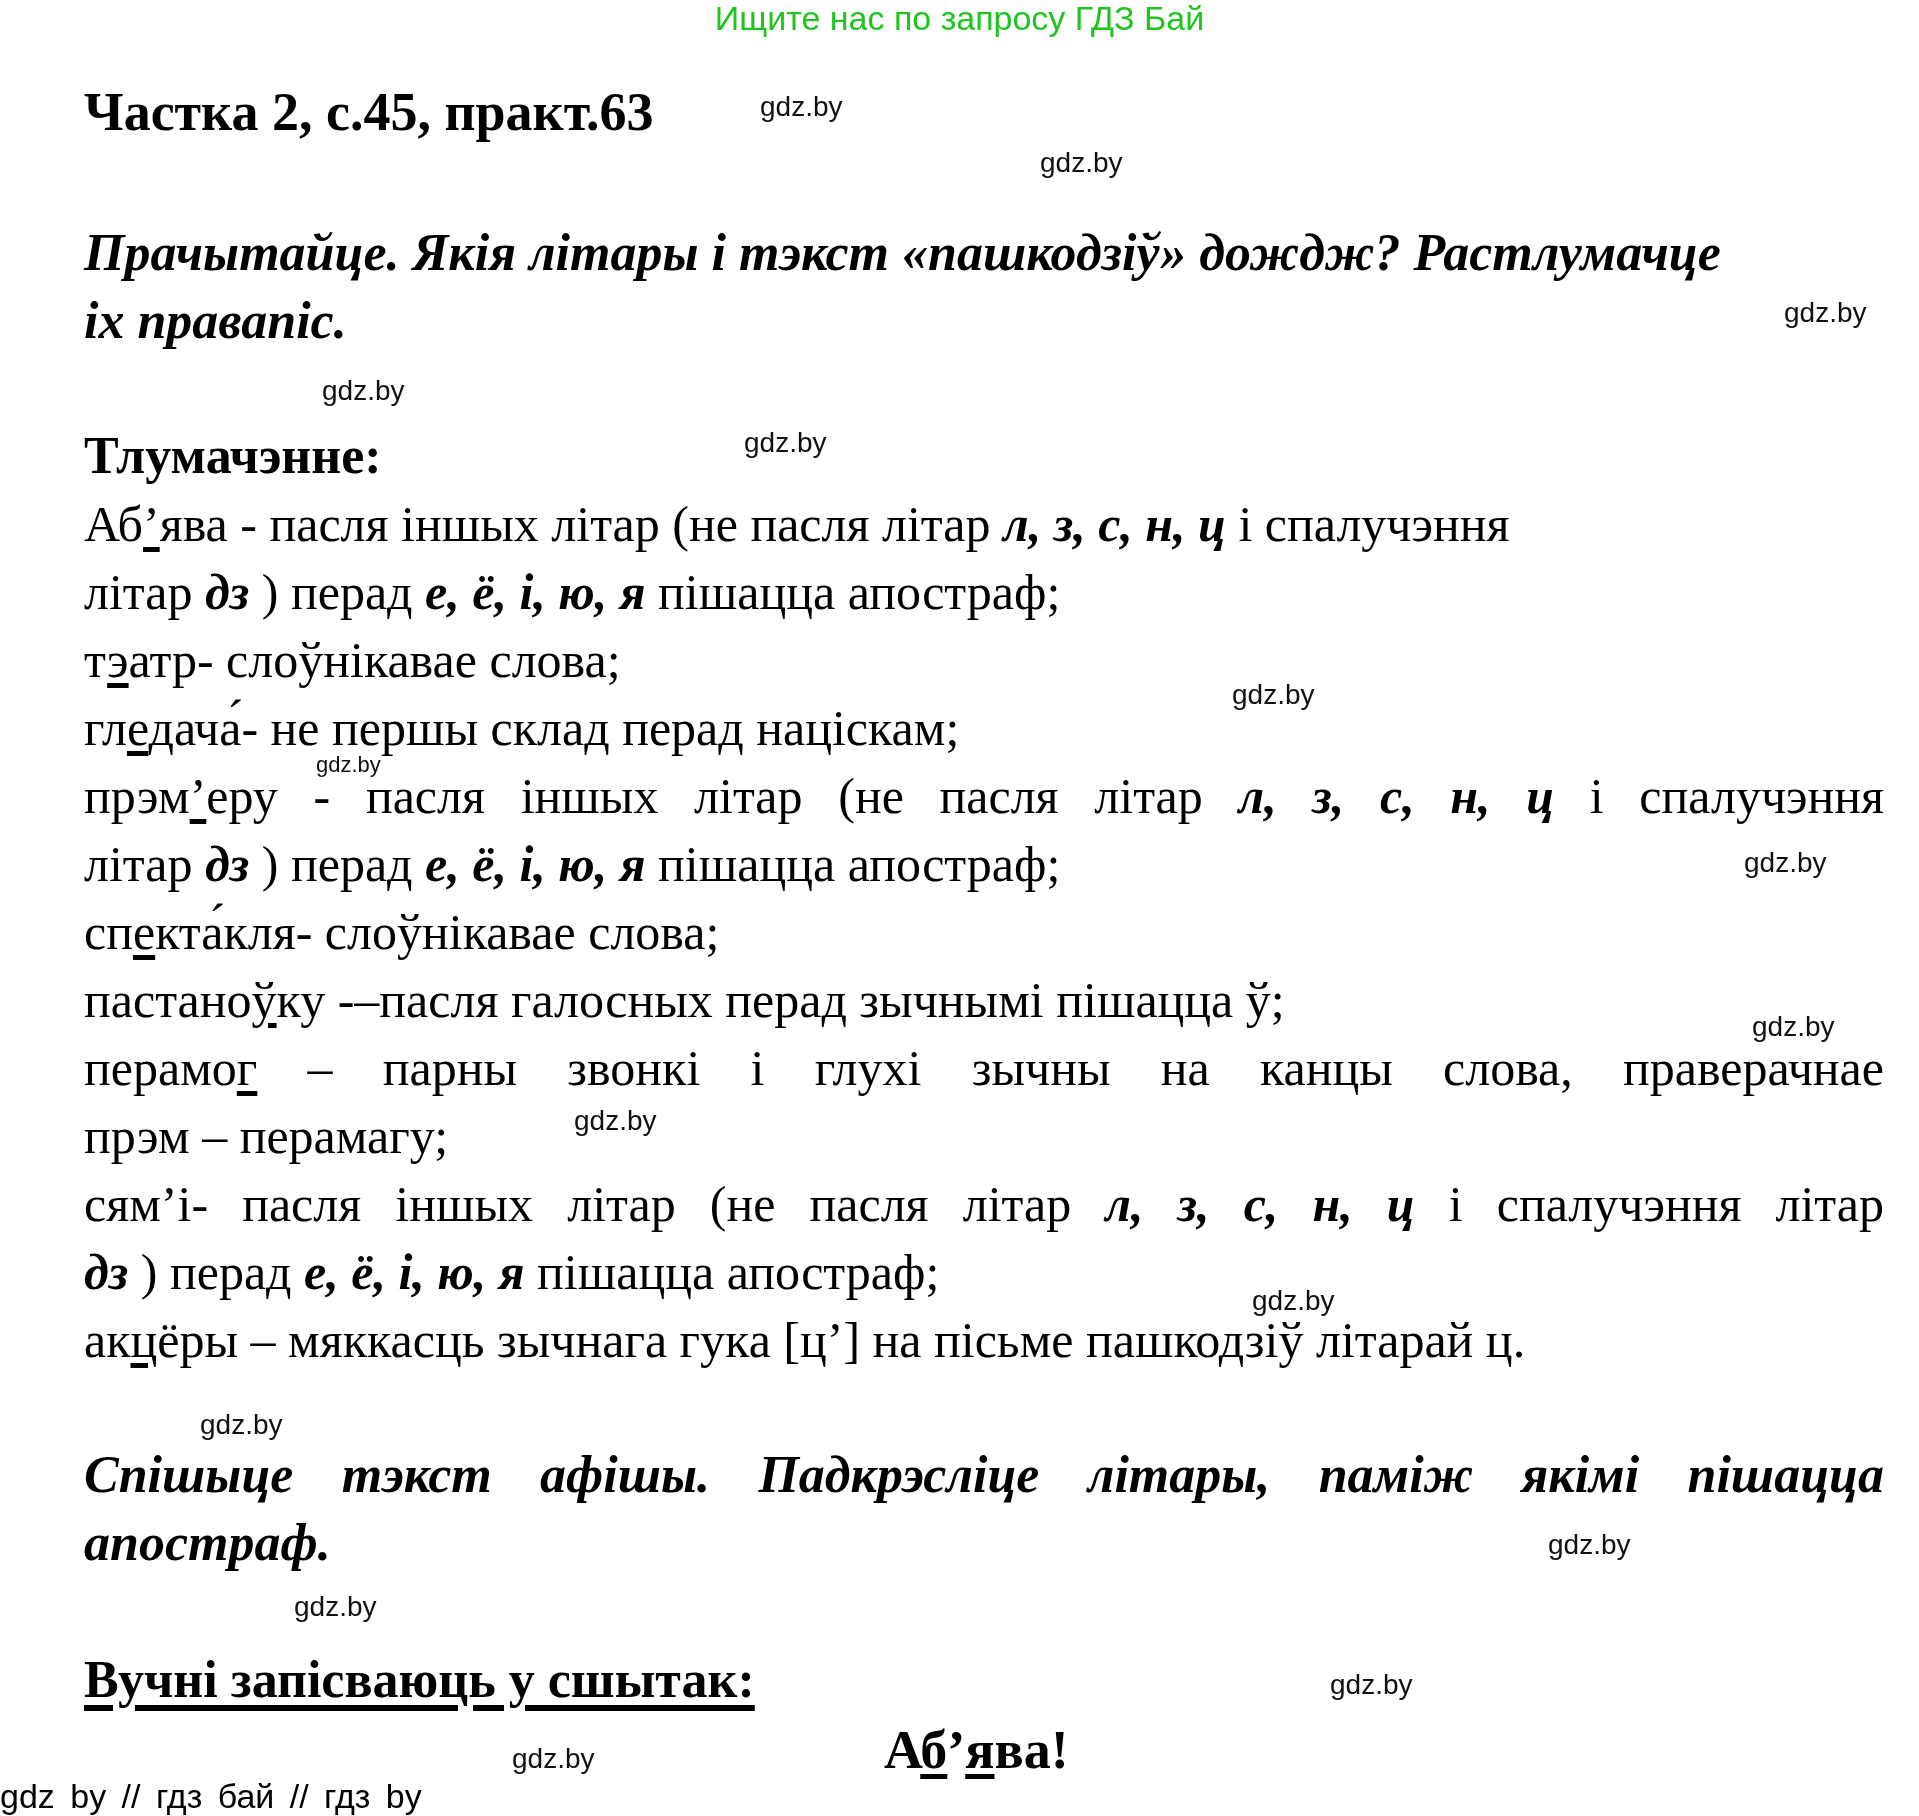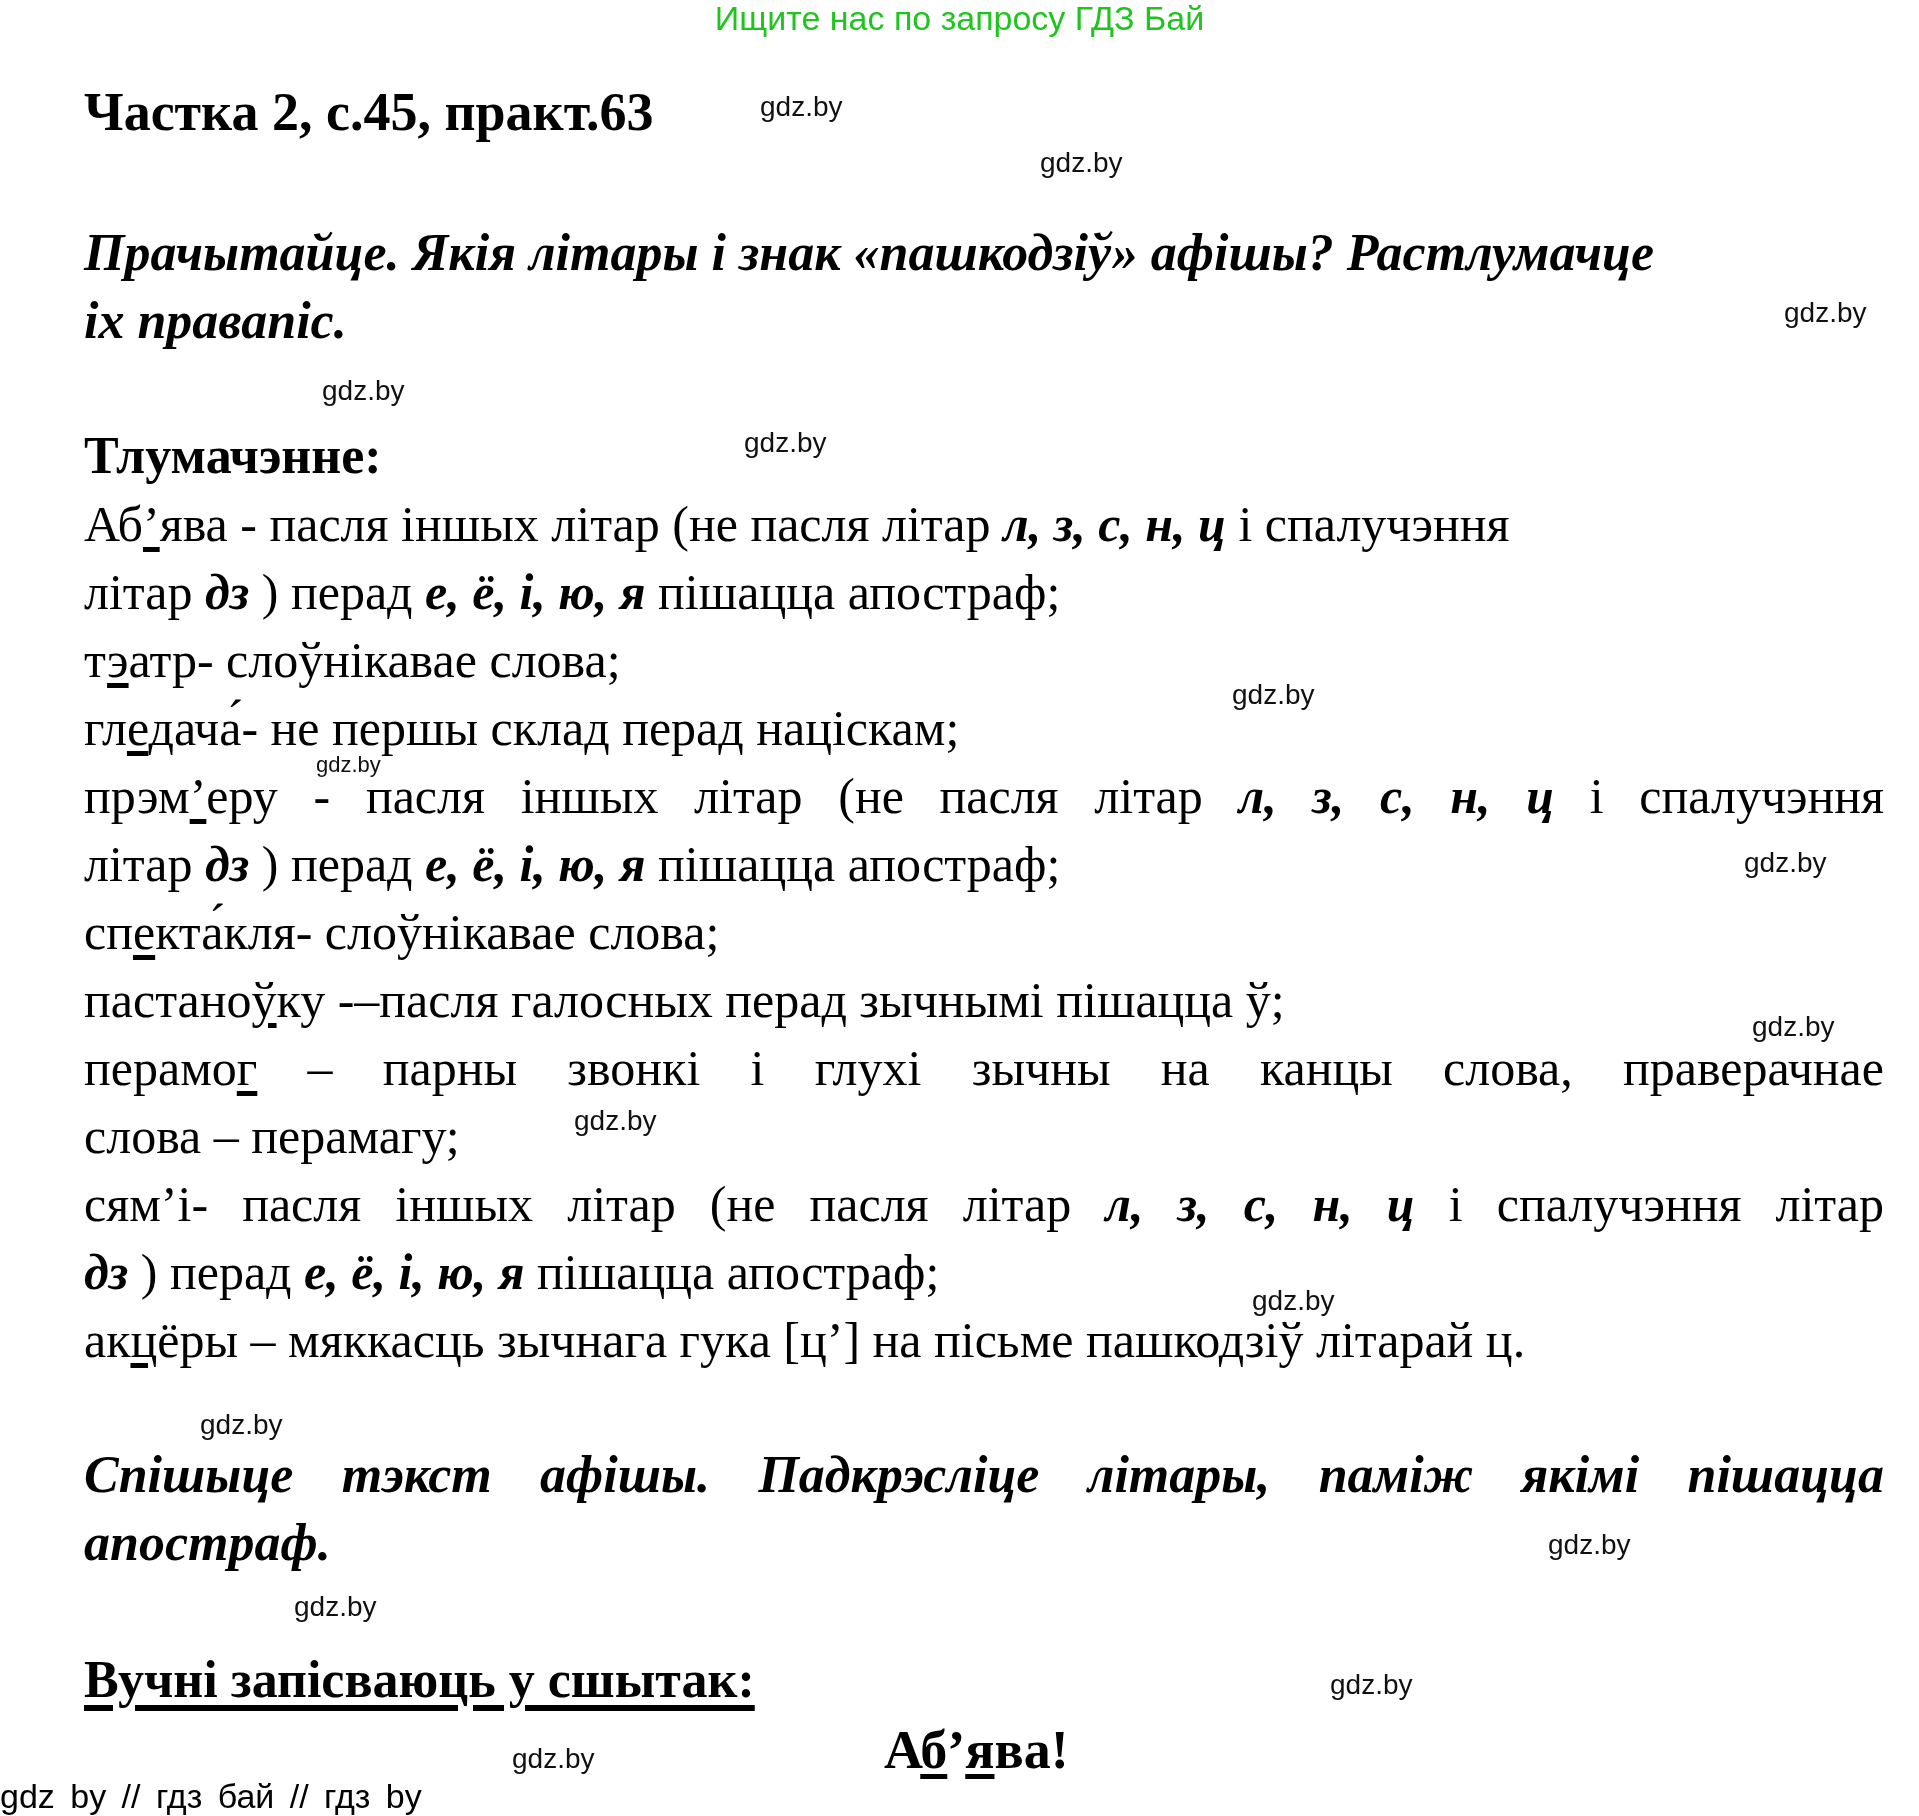--- a/index.html
+++ b/index.html
@@ -22,21 +22,21 @@
   .footer { left: 0; width: 1919px; top: 1778px; 
             font-family: "Liberation Sans", sans-serif; font-size: 34px; color: #000000; line-height: 36px; word-spacing: 6px; }
 </style>
 </head>
 <body>
 
 <div class="abs top-banner">Ищите нас по запросу ГДЗ Бай</div>
 
 <div class="abs title">Частка 2, с.45, практ.63</div>
 
-<div class="abs task" style="top:220px;">Прачытайце. Якія літары і знак «пашкодзіў» афішы? Растлумачце</div>
+<div class="abs task" style="top:220px;">Прачытайце. Якія літары і тэкст «пашкодзіў» дождж? Растлумачце</div>
 <div class="abs task" style="top:288px;">іх правапіс.</div>
 
 <div class="abs heading" style="top:424px;">Тлумачэнне:</div>
 
 <div class="abs body-line" style="top:492px;">
   <span>Аб</span><span class="u">’</span><span>ява</span><span> - пасля іншых літар (не пасля літар </span><span class="bi">л, з, с, н, ц</span><span> і спалучэння</span>
 </div>
 <div class="abs body-line" style="top:560px;">
   <span>літар </span><span class="bi">дз</span><span> ) перад </span><span class="bi">е, ё, і, ю, я</span><span> пішацца апостраф;</span>
 </div>
@@ -55,21 +55,21 @@
 <div class="abs body-line" style="top:900px;">
   <span>сп</span><span class="u">е</span><span>кта́кля</span><span>- слоўнікавае слова;</span>
 </div>
 <div class="abs body-line" style="top:968px;">
   <span>пастано</span><span class="u">ў</span><span>ку</span><span> -–пасля галосных перад зычнымі пішацца ў;</span>
 </div>
 <div class="abs body-line justify" style="top:1036px;">
   <span>перамо</span><span class="u">г</span><span> – парны звонкі і глухі зычны на канцы слова, праверачнае</span>
 </div>
 <div class="abs body-line" style="top:1104px;">
-  <span>слова – перамагу;</span>
+  <span>прэм – перамагу;</span>
 </div>
 <div class="abs body-line justify" style="top:1172px;">
   <span>сям’і</span><span>- пасля іншых літар (не пасля літар </span><span class="bi">л, з, с, н, ц</span><span> і спалучэння літар</span>
 </div>
 <div class="abs body-line" style="top:1240px;">
   <span class="bi">дз</span><span> ) перад </span><span class="bi">е, ё, і, ю, я</span><span> пішацца апостраф;</span>
 </div>
 <div class="abs body-line" style="top:1308px;">
   <span>ак</span><span class="u">ц</span><span>ёры</span><span> – мяккасць зычнага гука [ц’] на пісьме пашкодзіў літарай ц.</span>
 </div>

